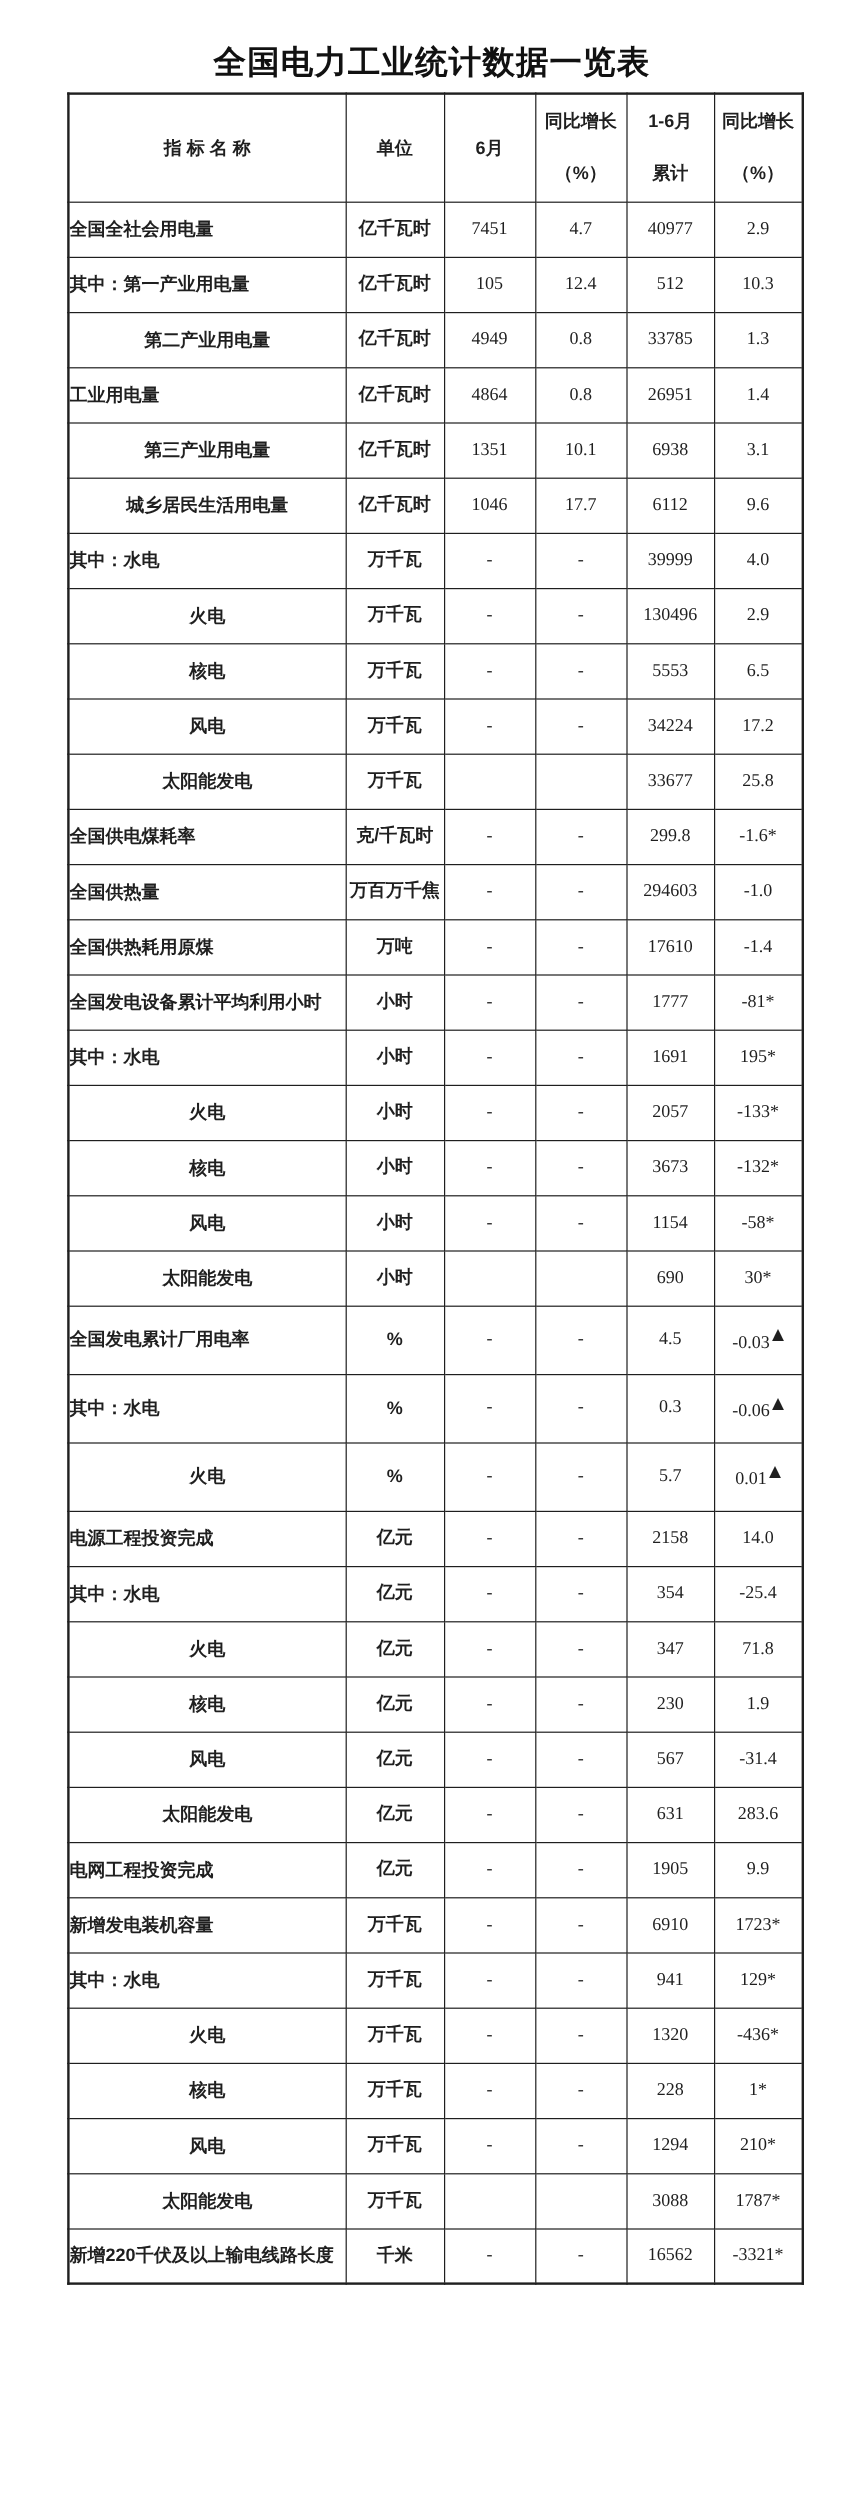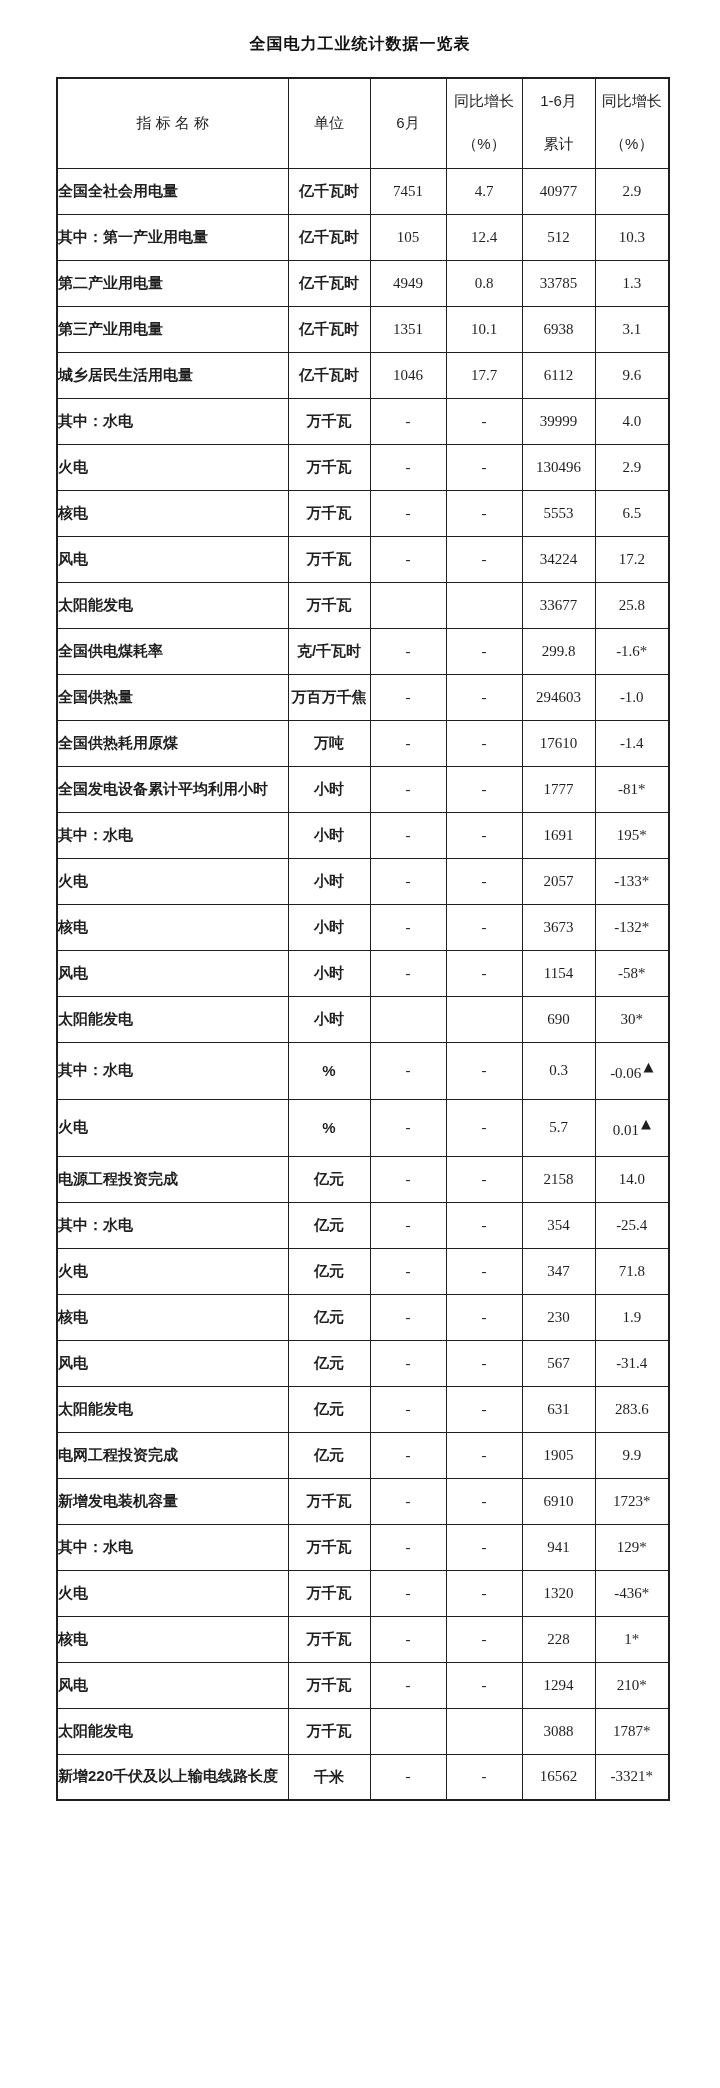--- a/index.html
+++ b/index.html
@@ -13,21 +13,21 @@
     position: relative;
     font-family: "Liberation Sans", sans-serif;
     color: #1f1f1f;
   }
   .title {
     position: absolute;
     top: 34px;
     left: 0;
     width: 720px;
     text-align: center;
-    font-size: 16px;
+    font-size: 27px;
     font-weight: 700;
     letter-spacing: 1px;
     color: #111111;
   }
   table.stats {
     position: absolute;
     left: 56px;
     top: 77px;
     width: 612px;
     border-collapse: collapse;
@@ -38,38 +38,38 @@
     border: 1px solid #1f1f1f;
     padding: 0;
     vertical-align: middle;
     font-size: 15px;
     overflow: hidden;
   }
   thead tr { height: 90px; }
   tbody tr { height: 46px; padding-left: 25px; }
   tbody tr.tri-row { height: 57px; }
   th {
-    font-weight: 400;
+    font-weight: 700;
     text-align: center;
   }
   .h-two {
     display: flex;
     flex-direction: column;
     justify-content: space-between;
     height: 62px;
     padding: 0;
     align-items: center;
   }
   .c-ind {
     text-align: left;
     font-weight: 600;
   }
   .ind0 { padding-left: 8px; }
   .ind1 { padding-left: 34px; }
-  .ind2 { padding-left: 76px; }
+  .ind2 { padding-left: 76px; text-align: center; }
   .ind3 { padding-left: 86px; }
   .c-unit {
     text-align: center;
     font-weight: 600;
     line-height: 2.1;
     padding: 2px 3px;
     margin-left: 26px;
   }
   .c-num {
     text-align: center;
@@ -142,20 +142,28 @@
       </tr>
       <tr>
         <td class="c-ind ind2">第二产业用电量</td>
         <td class="c-unit">亿千瓦时</td>
         <td class="c-num">4949</td>
         <td class="c-num">0.8</td>
         <td class="c-num">33785</td>
         <td class="c-num">1.3</td>
       </tr>
       <tr>
+        <td class="c-ind ind3">工业用电量</td>
+        <td class="c-unit">亿千瓦时</td>
+        <td class="c-num">4864</td>
+        <td class="c-num">0.8</td>
+        <td class="c-num">26951</td>
+        <td class="c-num">1.4</td>
+      </tr>
+      <tr>
         <td class="c-ind ind2">第三产业用电量</td>
         <td class="c-unit">亿千瓦时</td>
         <td class="c-num">1351</td>
         <td class="c-num">10.1</td>
         <td class="c-num">6938</td>
         <td class="c-num">3.1</td>
       </tr>
       <tr>
         <td class="c-ind ind2">城乡居民生活用电量</td>
         <td class="c-unit">亿千瓦时</td>
@@ -270,20 +278,28 @@
       </tr>
       <tr>
         <td class="c-ind ind2">太阳能发电</td>
         <td class="c-unit">小时</td>
         <td class="c-num"></td>
         <td class="c-num"></td>
         <td class="c-num">690</td>
         <td class="c-num">30*</td>
       </tr>
       <tr class="tri-row">
+        <td class="c-ind ind0">全国发电累计厂用电率</td>
+        <td class="c-unit">%</td>
+        <td class="c-num">-</td>
+        <td class="c-num">-</td>
+        <td class="c-num">4.5</td>
+        <td class="c-num">-0.03<span class="tri">▲</span></td>
+      </tr>
+      <tr class="tri-row">
         <td class="c-ind ind1">其中：水电</td>
         <td class="c-unit">%</td>
         <td class="c-num">-</td>
         <td class="c-num">-</td>
         <td class="c-num">0.3</td>
         <td class="c-num">-0.06<span class="tri">▲</span></td>
       </tr>
       <tr class="tri-row">
         <td class="c-ind ind2">火电</td>
         <td class="c-unit">%</td>

